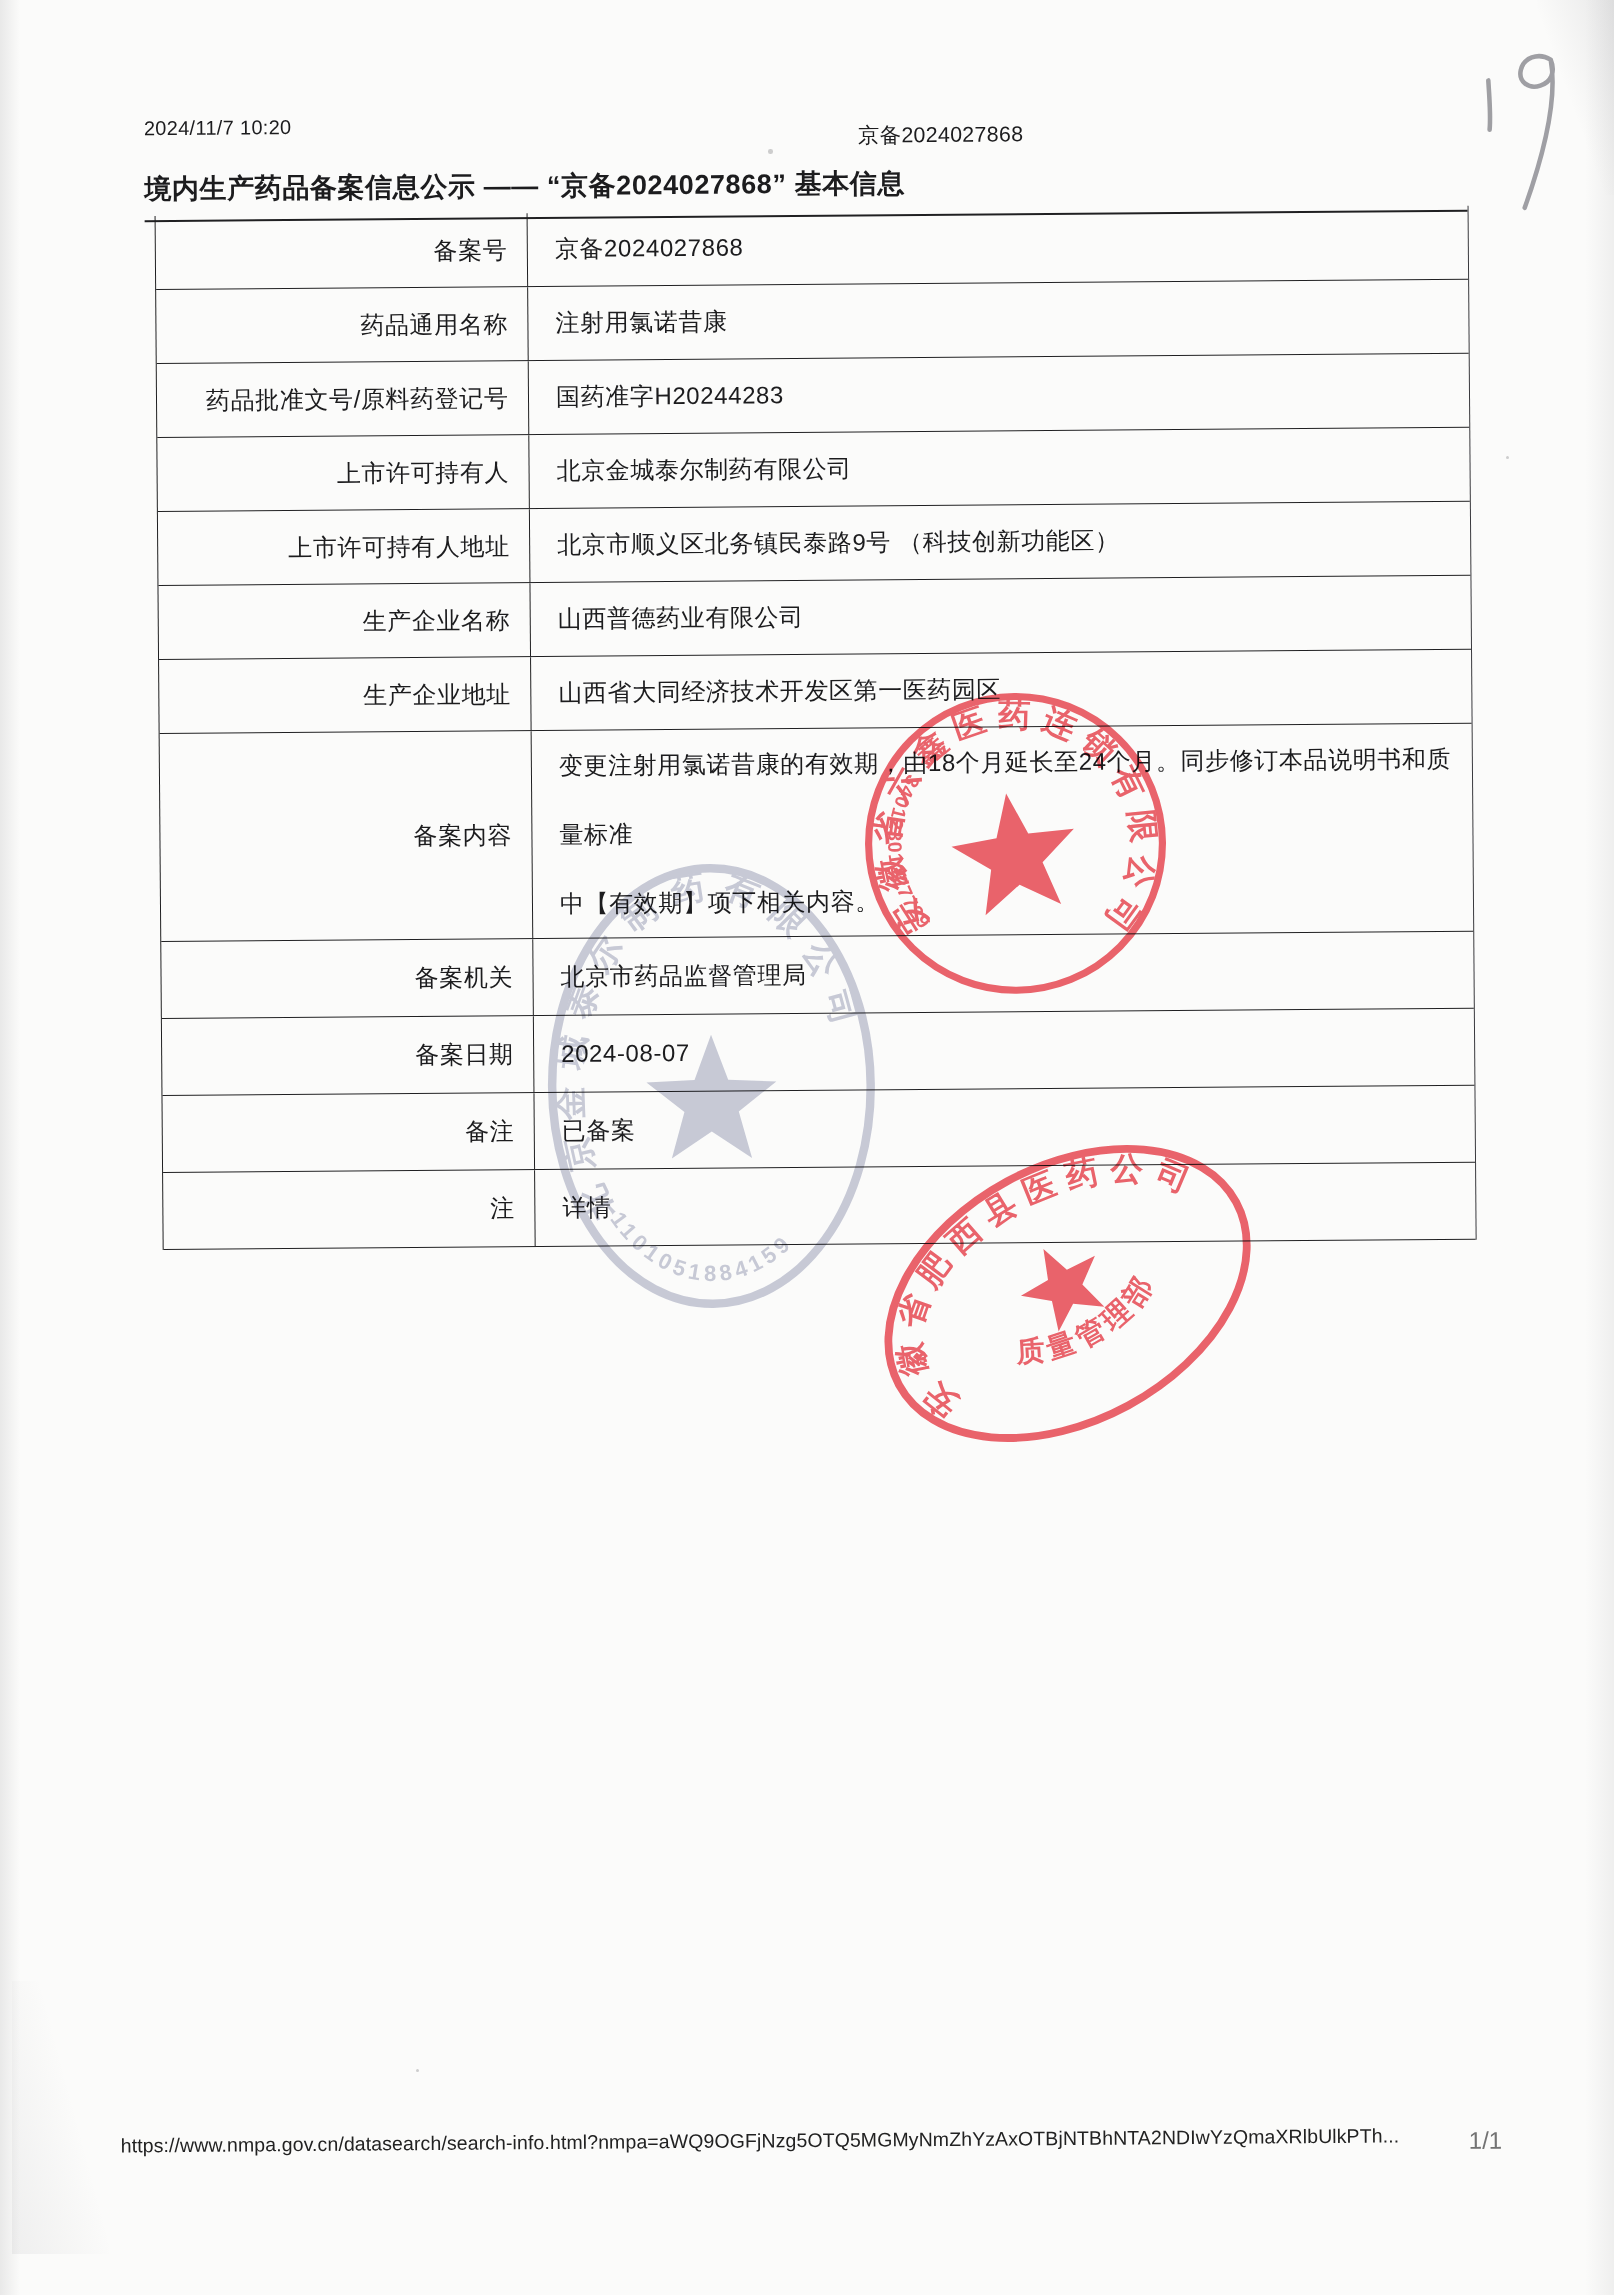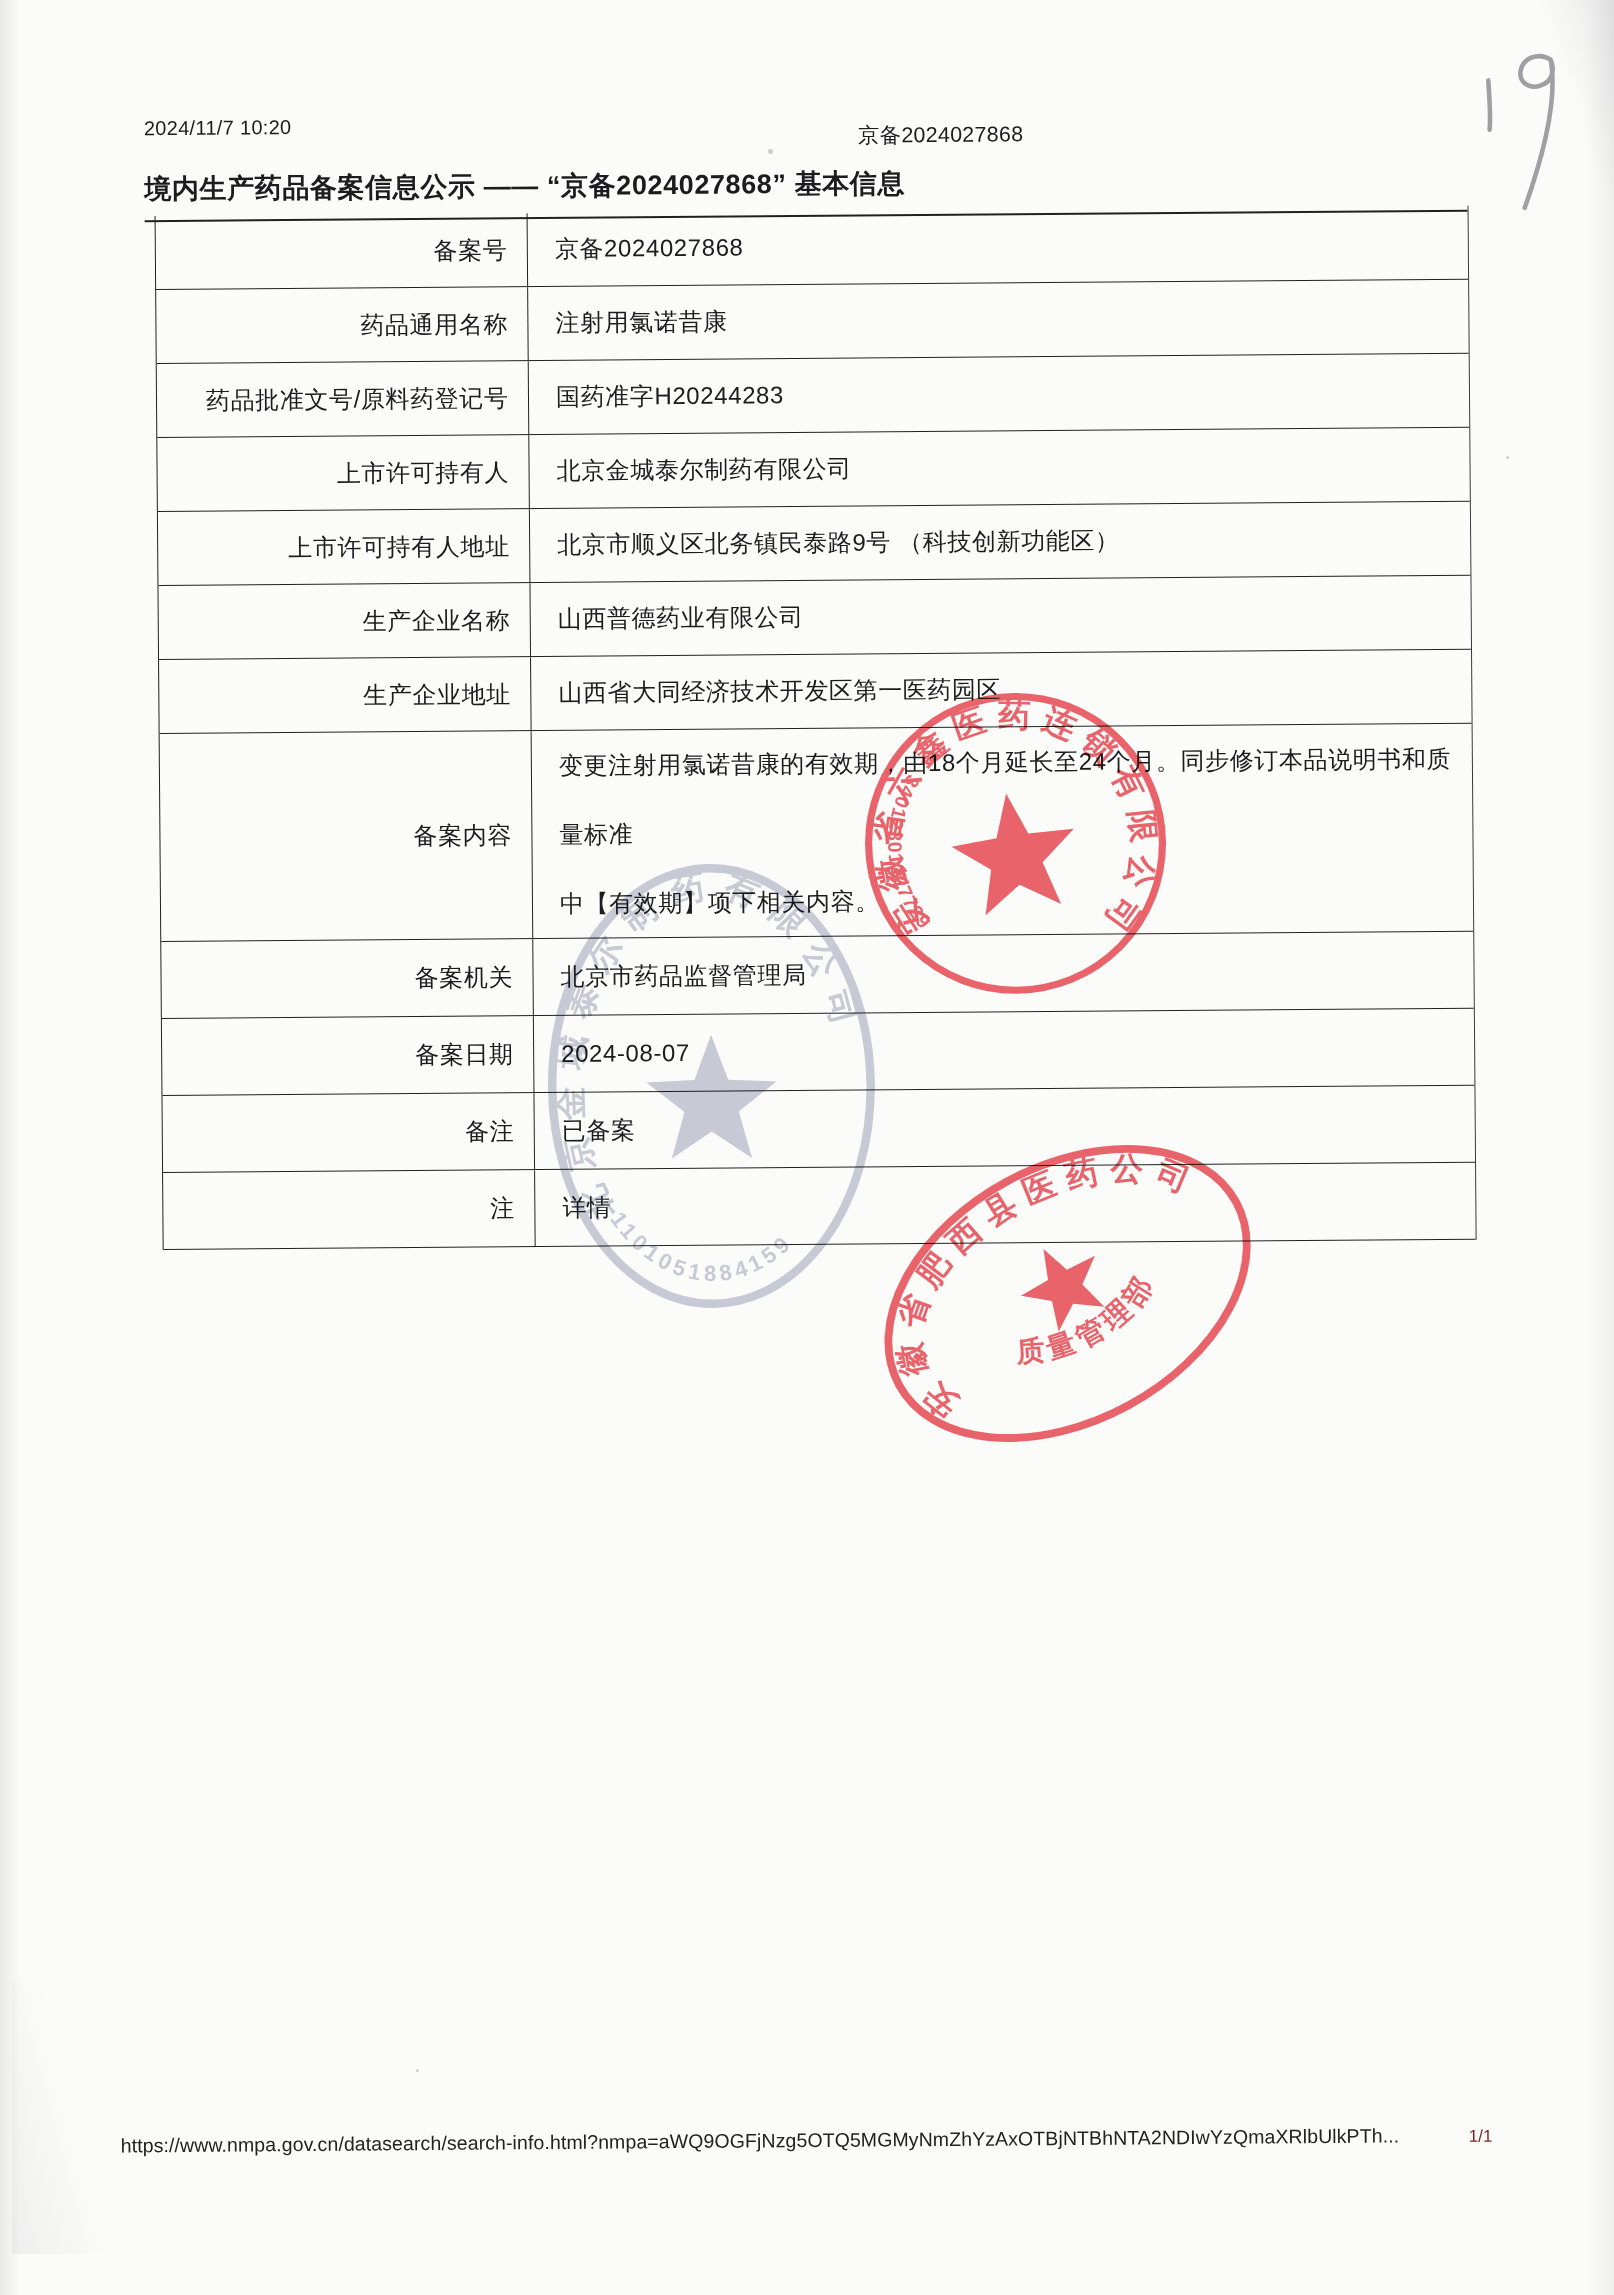--- a/index.html
+++ b/index.html
@@ -45,21 +45,21 @@
 
   
   .stamp{position:absolute;mix-blend-mode:multiply;pointer-events:none;}
   .stamp text{font-family:"Liberation Sans","DejaVu Sans",sans-serif;font-weight:700;}
 
   
   .pencil{position:absolute;left:1448px;top:18px;}
 
   
   .footer-url{position:absolute;left:112px;top:2129px;font-size:19.5px;letter-spacing:0.1px;color:#222;}
-  .page-num{position:absolute;left:1460px;top:2132px;font-size:17px;color:#7f1d1d;}
+  .page-num{position:absolute;left:1460px;top:2132px;font-size:24px;color:#737373;}
 </style>
 </head>
 <body>
 
 <div class="sheet">
 
   <div class="print-time">2024/11/7 10:20</div>
   <div class="doc-code-header">京备2024027868</div>
 
   <div class="title">境内生产药品备案信息公示 —— “京备2024027868” 基本信息</div>

